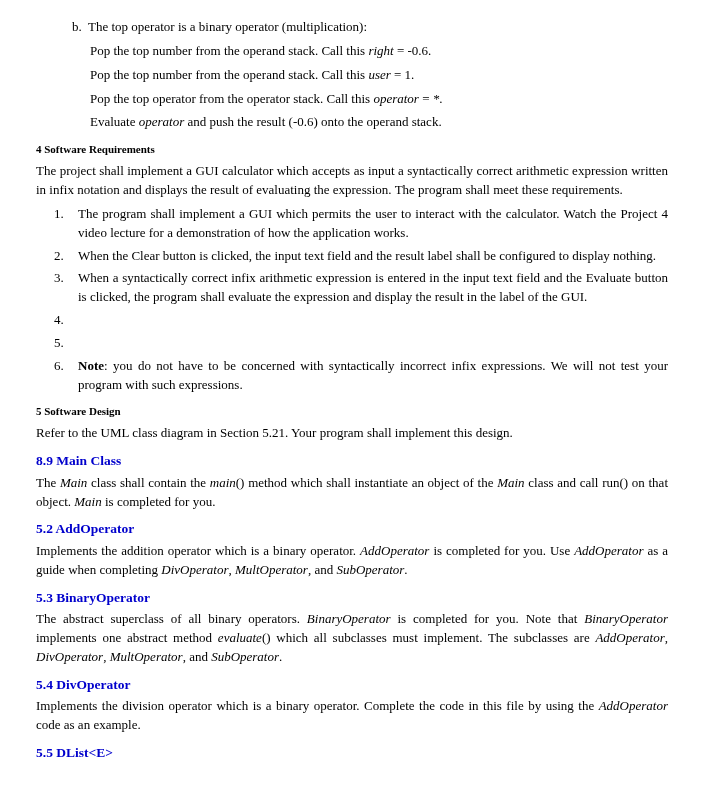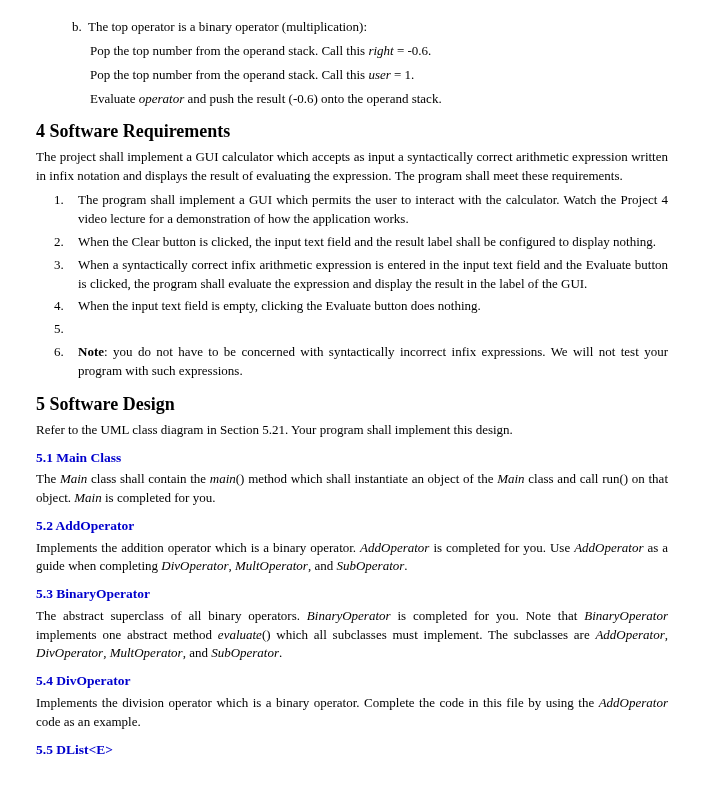--- a/index.html
+++ b/index.html
@@ -8,21 +8,21 @@
       font-size: 13px;
       color: #000;
       background: #fff;
       padding: 18px 36px 18px 36px;
       line-height: 1.45;
       width: 704px;
     }
     .italic { font-style: italic; }
     .bold { font-weight: bold; }
     .section-heading {
-      font-size: 18px;
+      font-size: 11px;
       font-weight: bold;
       margin-top: 10px;
       margin-bottom: 4px;
     }
     .subsection-heading {
       font-size: 13.5px;
       font-weight: bold;
       margin-top: 8px;
       margin-bottom: 3px;
       color: #0000cc;
@@ -54,20 +54,21 @@
       margin-left: 54px;
     }
   </style>
 </head>
 <body>
 
 <div class="top-block">
   <div class="body-text indent-b">b.&nbsp; The top operator is a binary operator (multiplication):</div>
   <div class="body-text indent-c">Pop the top number from the operand stack. Call this <span class="italic">right</span> = -0.6.</div>
   <div class="body-text indent-c">Pop the top number from the operand stack. Call this <span class="italic">user</span> = 1.</div>
+  <div class="body-text indent-c">Pop the top operator from the operator stack. Call this <span class="italic">operator</span> = <span class="italic">*</span>.</div>
   <div class="body-text indent-c">Evaluate <span class="italic">operator</span> and push the result (-0.6) onto the operand stack.</div>
 </div>
 
 <div class="section-heading">4  Software Requirements</div>
 <div class="body-text">The project shall implement a GUI calculator which accepts as input a syntactically correct arithmetic expression written in infix notation and displays the result of evaluating the expression. The program shall meet these requirements.</div>
 
 <div class="numbered-list">
   <div class="numbered-list-item">
     <span class="num">1.</span>
     <span>The program shall implement a GUI which permits the user to interact with the calculator. Watch the Project 4 video lecture for a demonstration of how the application works.</span>
@@ -75,35 +76,34 @@
   <div class="numbered-list-item">
     <span class="num">2.</span>
     <span>When the Clear button is clicked, the input text field and the result label shall be configured to display nothing.</span>
   </div>
   <div class="numbered-list-item">
     <span class="num">3.</span>
     <span>When a syntactically correct infix arithmetic expression is entered in the input text field and the Evaluate button is clicked, the program shall evaluate the expression and display the result in the label of the GUI.</span>
   </div>
   <div class="numbered-list-item">
     <span class="num">4.</span>
-    <span>When the input text field is empty, clicking the Evaluate button does nothing.</span>
   </div>
   <div class="numbered-list-item">
     <span class="num">5.</span>
   </div>
   <div class="numbered-list-item">
     <span class="num">6.</span>
     <span><span class="bold">Note</span>: you do not have to be concerned with syntactically incorrect infix expressions. We will not test your program with such expressions.</span>
   </div>
 </div>
 
 <div class="section-heading">5  Software Design</div>
 <div class="body-text">Refer to the UML class diagram in Section 5.21. Your program shall implement this design.</div>
 
-<div class="subsection-heading">5.1  Main Class</div>
+<div class="subsection-heading">8.9  Main Class</div>
 <div class="body-text">
   The <span class="italic">Main</span> class shall contain the <span class="italic">main</span>() method which shall instantiate an object of the <span class="italic">Main</span> class and call run() on that object. <span class="italic">Main</span> is completed for you.
 </div>
 
 <div class="subsection-heading">5.2  AddOperator</div>
 <div class="body-text">
   Implements the addition operator which is a binary operator. <span class="italic">AddOperator</span> is completed for you. Use <span class="italic">AddOperator</span> as a guide when completing <span class="italic">DivOperator</span>, <span class="italic">MultOperator</span>, and <span class="italic">SubOperator</span>.
 </div>
 
 <div class="subsection-heading">5.3  BinaryOperator</div>

